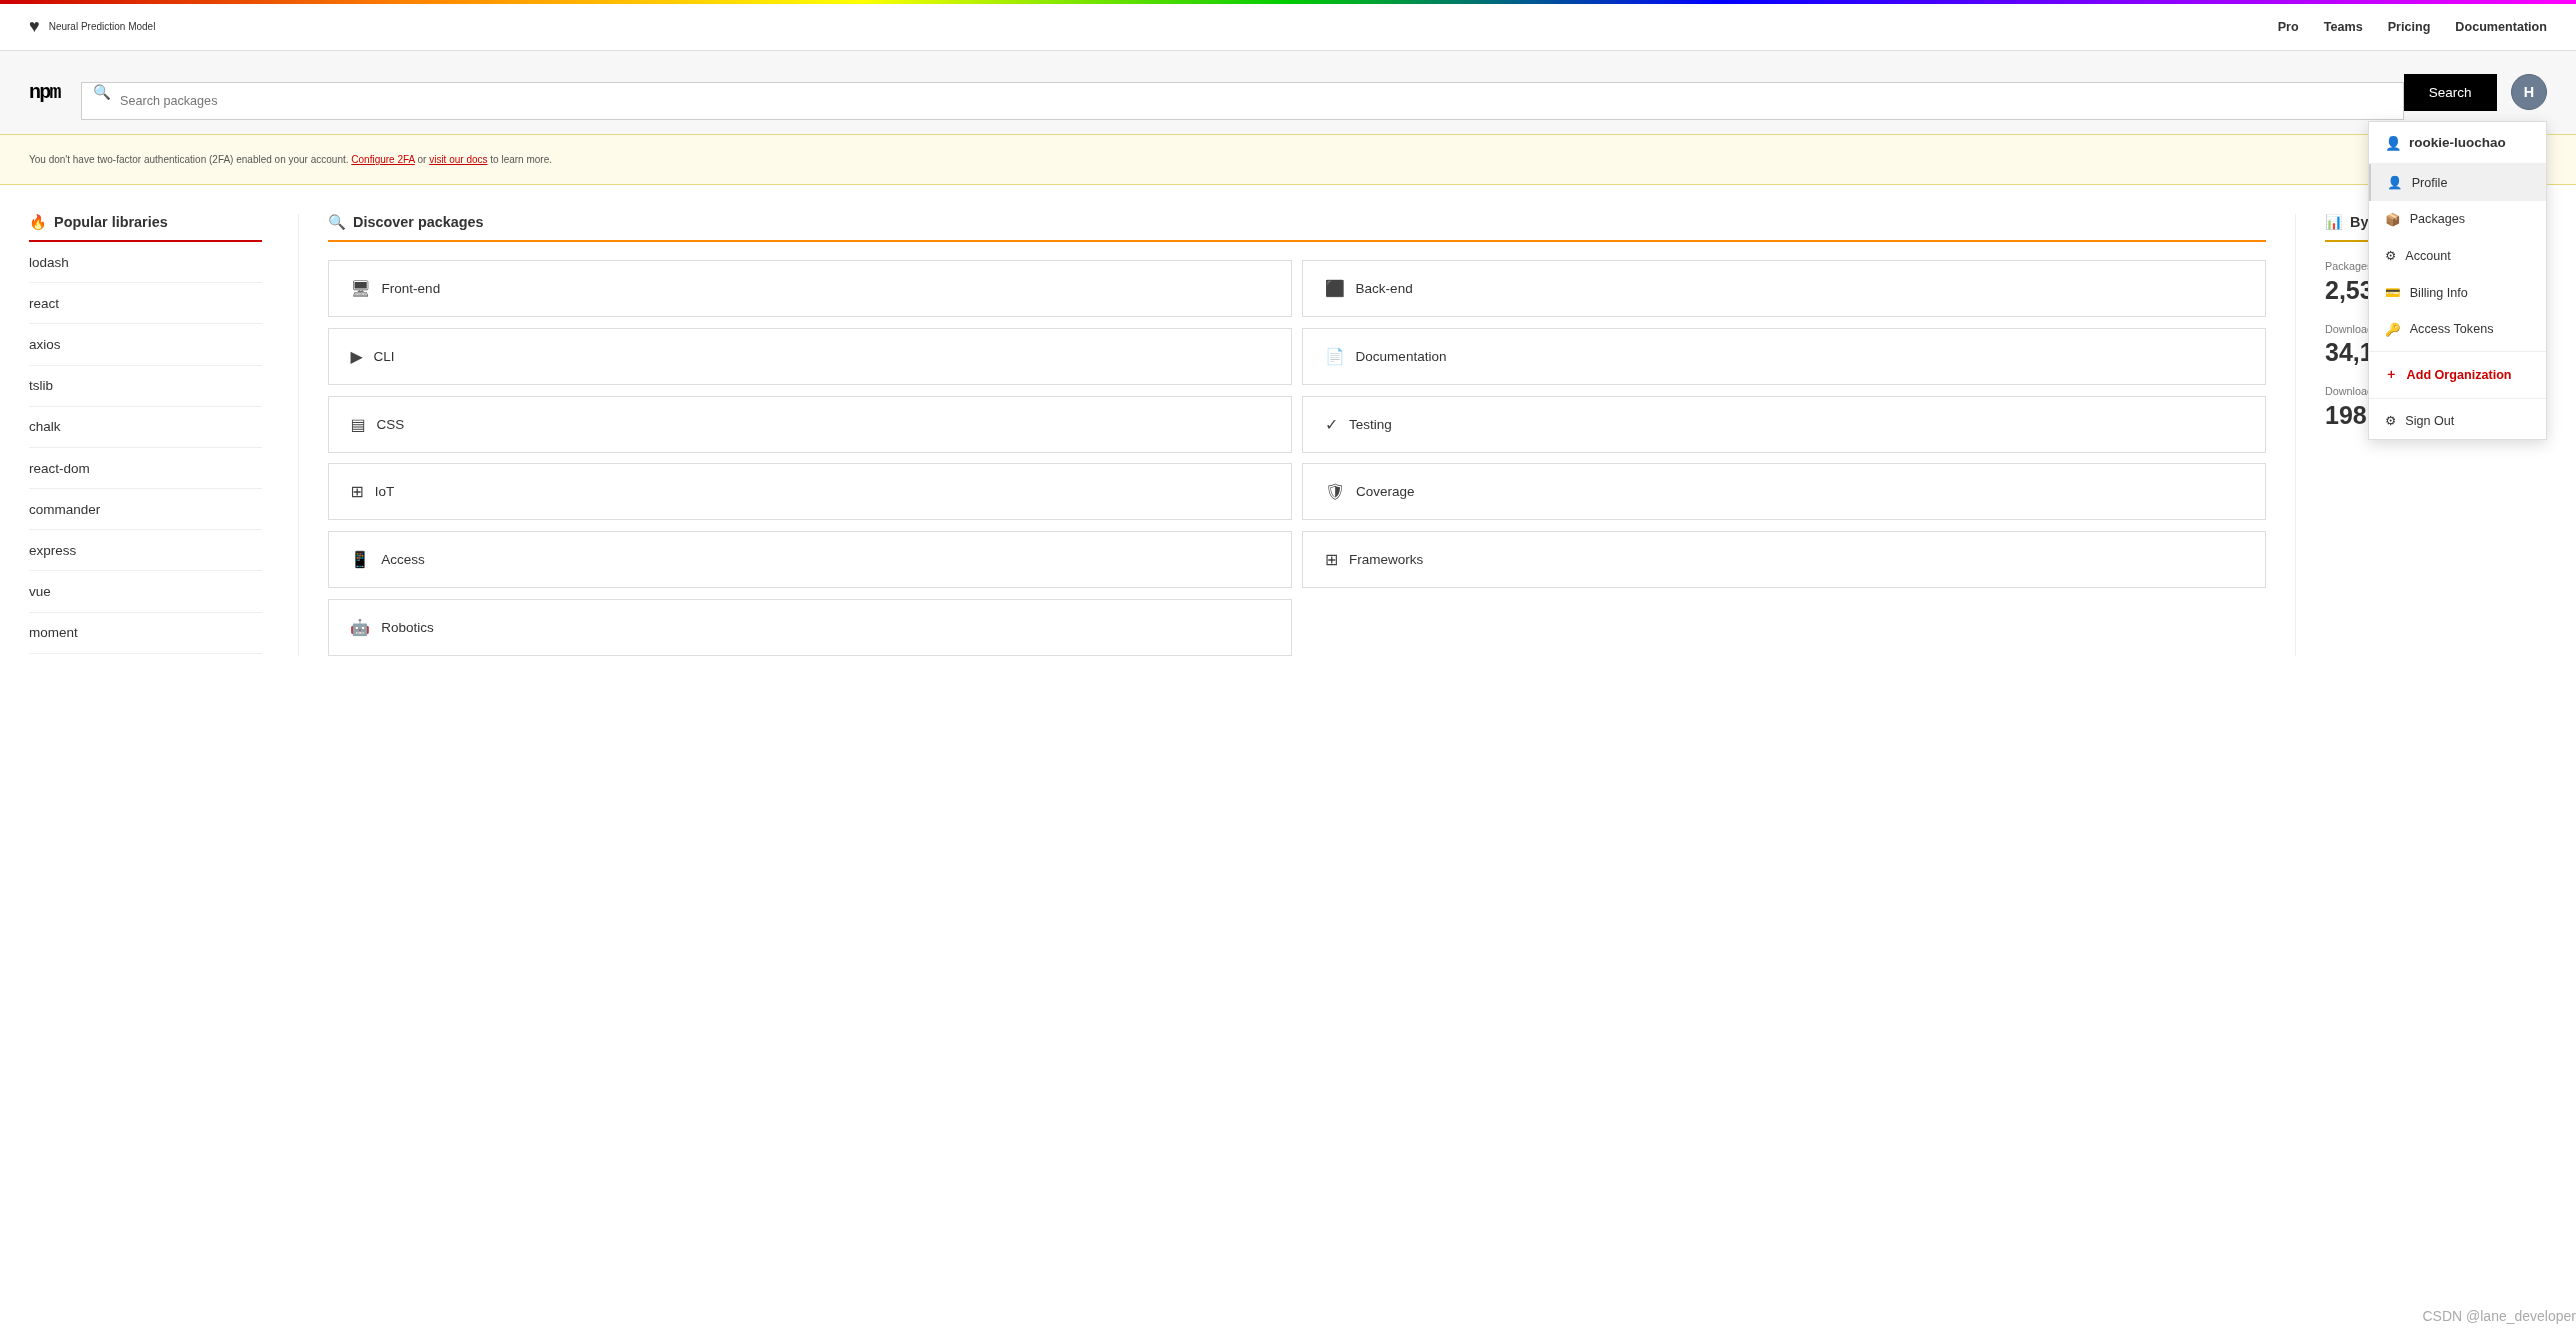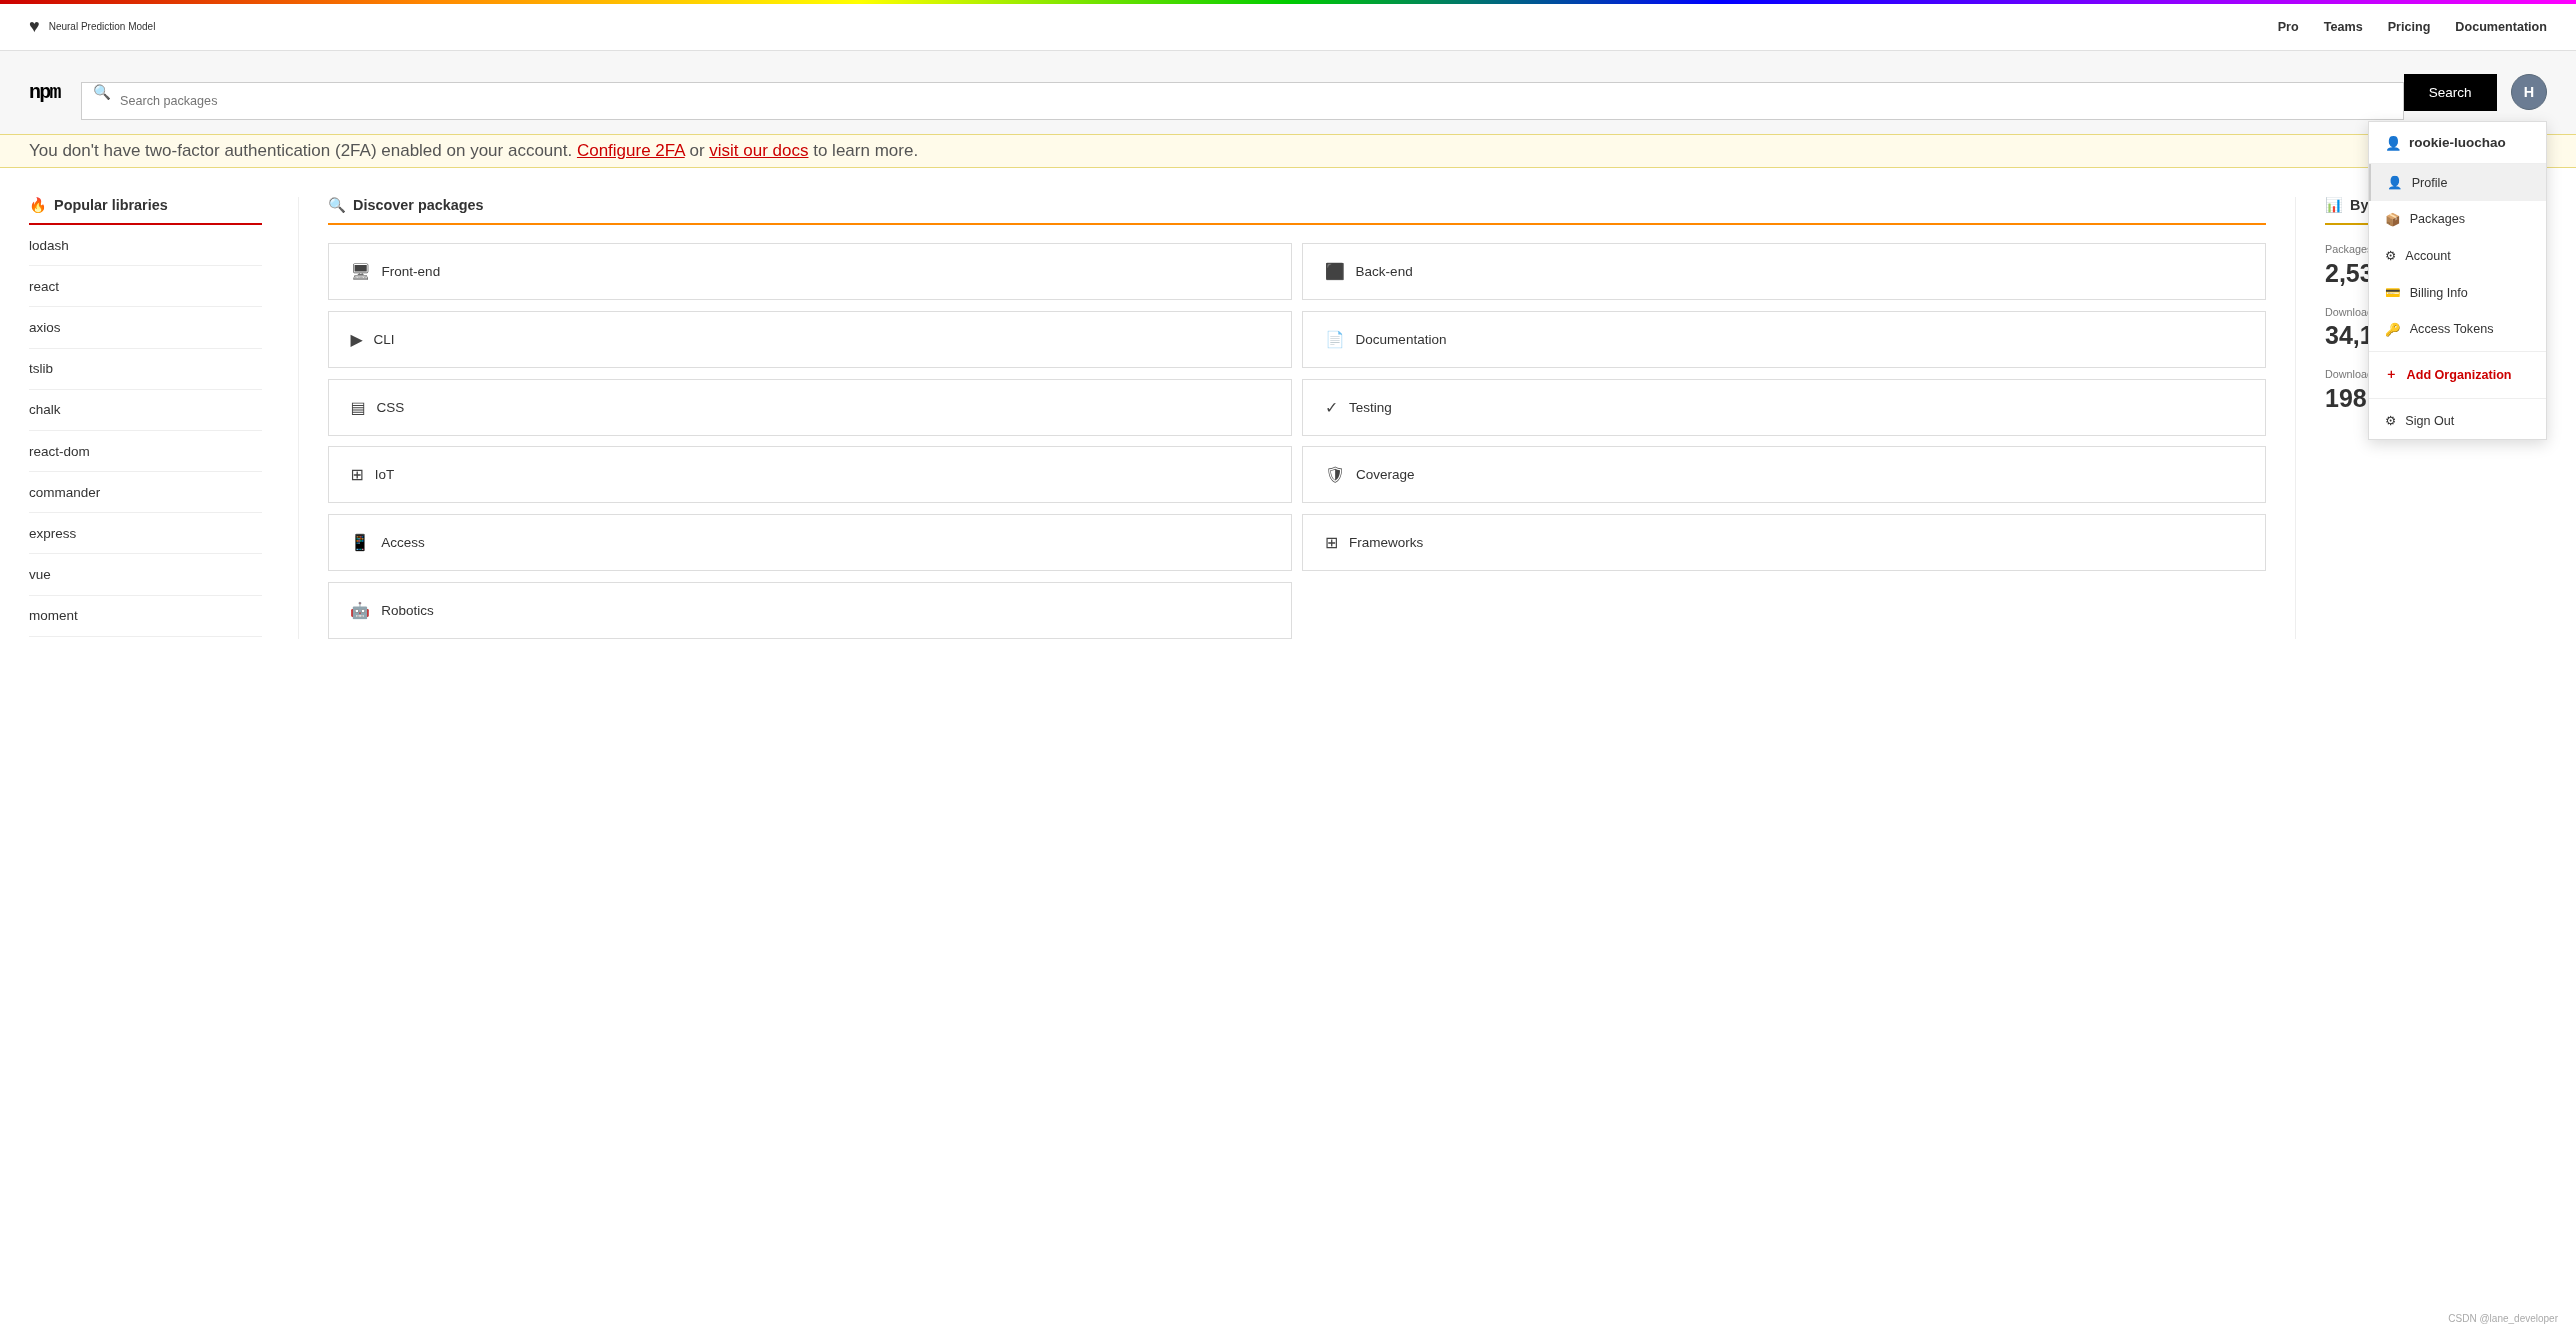--- a/index.html
+++ b/index.html
@@ -136,22 +136,22 @@
     }
     .dropdown-item.active { background: #f0f0f0; border-left: 2.7px solid #ccc; }
     .dropdown-item.add-org { color: #c00; font-weight: 600; }
     .dropdown-divider { border: none; border-top: 0.9px solid #eee; margin: 3.6px 0; }
 
     
     .warning-banner {
       background: #fffbea;
       border-top: 0.9px solid #e8d97e;
       border-bottom: 0.9px solid #e8d97e;
-      padding: 6px 29px;
-      font-size: 17px;
+      padding: 19px 29px;
+      font-size: 10px;
       color: #555;
     }
     .warning-banner a { color: #c00; text-decoration: underline; cursor: pointer; }
 
     
     .main-content {
       display: flex;
       gap: 0;
       padding: 29px;
     }
@@ -214,22 +214,22 @@
       padding-left: 29px;
     }
     .stats-section { margin-top: 18px; }
     .stat-label { font-size: 10.8px; color: #777; margin-bottom: 3.6px; }
     .stat-value { font-size: 25px; font-weight: 700; color: #333; margin-bottom: 18px; }
 
     
     .watermark {
       position: fixed;
       bottom: 7.2px;
-      right: 18px;
-      font-size: 10px;
+      right: 0;
+      font-size: 14px;
       color: #aaa;
     }
   </style>
 </head>
 <body>
 
 <div class="gradient-bar"></div>
 
 <nav class="top-nav">
   <div class="top-nav-left">

